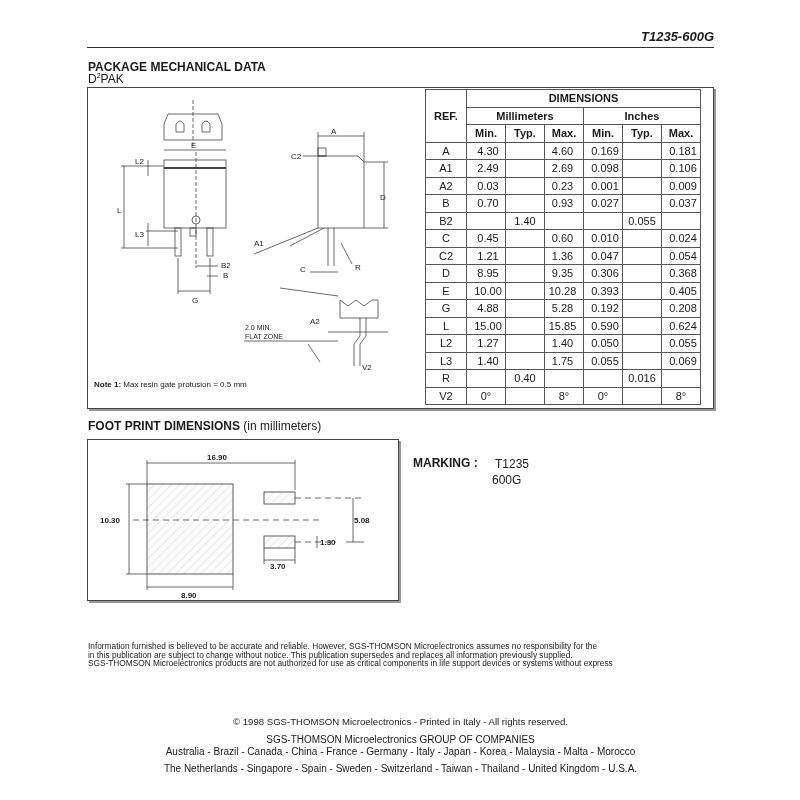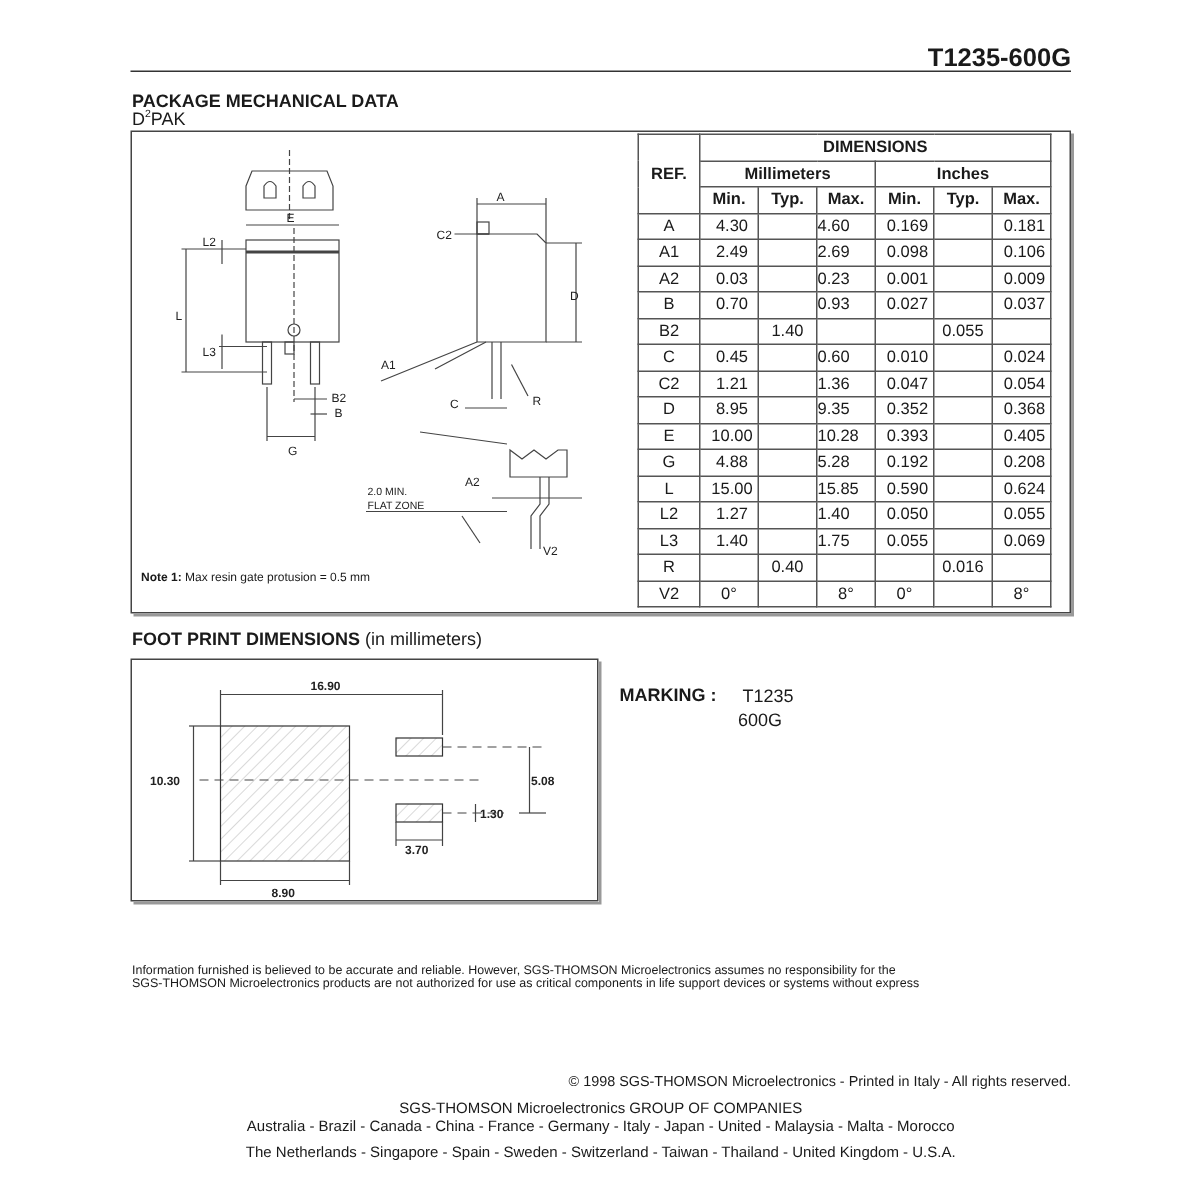--- a/index.html
+++ b/index.html
@@ -1,33 +1,33 @@
 <!DOCTYPE html>
 <html><head>
 <meta charset="utf-8">
 <style>
   html, body { margin:0; padding:0; background:#ffffff; }
   body { width:800px; height:800px; position:relative; overflow:hidden;
          font-family:"Liberation Sans", sans-serif; color:#1a1a1a; }
   .abs { position:absolute; }
-  .part-number { right:86px; top:29px; font-weight:bold; font-size:17px; }
+  .part-number { right:86px; top:29px; font-weight:bold; font-size:13px;font-style:italic; }
   .top-rule { left:87px; top:47px; width:627px; height:1px; background:#333; }
   .section-title { left:88px; top:60px; font-weight:bold; font-size:12px; }
   .package-name { left:88px; top:72px; font-size:12px; }
   .package-name sup { font-size:7px; }
   .mech-box { left:87px; top:87px; width:627px; height:322px; border:1px solid #444;
               box-shadow: 2px 2px 0 #999; box-sizing:border-box; }
   .note { left:94px; top:380px; font-size:8px; font-weight:bold; }
   .note span { font-weight:normal;margin-top:30px; }
   table.dims { position:absolute; left:425px; top:89px; border-collapse:collapse;
                font-size:11px; }
   table.dims td, table.dims th { border:1px solid #555; text-align:center; padding:0; height:16.5px; }
   table.dims th { font-weight:bold; font-size:11px; }
   table.dims td.num { text-align:center; padding-left:4px; }
-  table.dims td.numr { text-align:left; padding-right:3px; }
+  table.dims td.numr { text-align:center; padding-right:3px; }
   .col-ref { width:40px; }
   .col-v { width:38px; }
   .fp-title { left:88px; top:419px; font-size:12px; font-weight:bold; }
   .fp-title span { font-weight:normal; }
   .fp-box { left:87px; top:439px; width:312px; height:162px; border:1px solid #444;
             box-shadow: 2px 2px 0 #999; box-sizing:border-box; }
   .marking-label { left:413px; top:456px; font-weight:bold; font-size:12px; }
   .marking-v1 { left:495px; top:457px; font-size:12px; }
   .marking-v2 { left:492px; top:473px; font-size:12px; }
   .disclaimer { left:88px; top:642px; width:625px; font-size:8.3px; line-height:8.6px;
@@ -205,21 +205,21 @@
         <td class="numr">1.36</td>
         <td class="num">0.047</td>
         <td class=""></td>
         <td class="num">0.054</td>
       </tr>
       <tr>
         <td>D</td>
         <td class="num">8.95</td>
         <td class=""></td>
         <td class="numr">9.35</td>
-        <td class="num">0.352</td>
+        <td class="num">0.306</td>
         <td class=""></td>
         <td class="num">0.368</td>
       </tr>
       <tr>
         <td>E</td>
         <td class="num">10.00</td>
         <td class=""></td>
         <td class="numr">10.28</td>
         <td class="num">0.393</td>
         <td class=""></td>
@@ -325,19 +325,20 @@
   <line x1="176" y1="120" x2="207" y2="120"></line>
   <text x="182" y="129" fill="#222" stroke="none">3.70</text>
 </svg>
 
 <div class="abs marking-label">MARKING :</div>
 <div class="abs marking-v1">T1235</div>
 <div class="abs marking-v2">600G</div>
 
 <div class="abs disclaimer">
   <div>Information furnished is believed to be accurate and reliable. However, SGS-THOMSON Microelectronics assumes no responsibility for the</div>
+  <div>in this publication are subject to change without notice. This publication supersedes and replaces all information previously supplied.</div>
   <div>SGS-THOMSON Microelectronics products are not authorized for use as critical components in life support devices or systems without express</div>
 </div>
 
-<div class="abs footer-line" style="top:716px;text-align:right;">© 1998 SGS-THOMSON Microelectronics - Printed in Italy - All rights reserved.</div>
+<div class="abs footer-line" style="top:716px;">© 1998 SGS-THOMSON Microelectronics - Printed in Italy - All rights reserved.</div>
 <div class="abs footer-line" style="top:734px;font-size:10px;">SGS-THOMSON Microelectronics GROUP OF COMPANIES</div>
-<div class="abs footer-line" style="top:746px;font-size:10px;">Australia - Brazil - Canada - China - France - Germany  - Italy - Japan - United - Malaysia - Malta - Morocco</div>
+<div class="abs footer-line" style="top:746px;font-size:10px;">Australia - Brazil - Canada - China - France - Germany  - Italy - Japan - Korea - Malaysia - Malta - Morocco</div>
 <div class="abs footer-line" style="top:763px;font-size:10px;">The Netherlands - Singapore - Spain - Sweden - Switzerland - Taiwan - Thailand - United Kingdom  - U.S.A.</div>
 
 </body></html>

